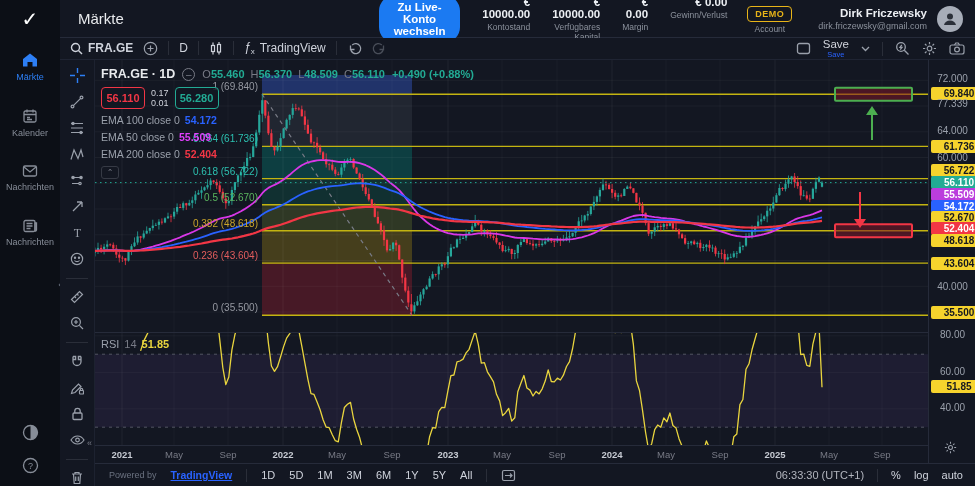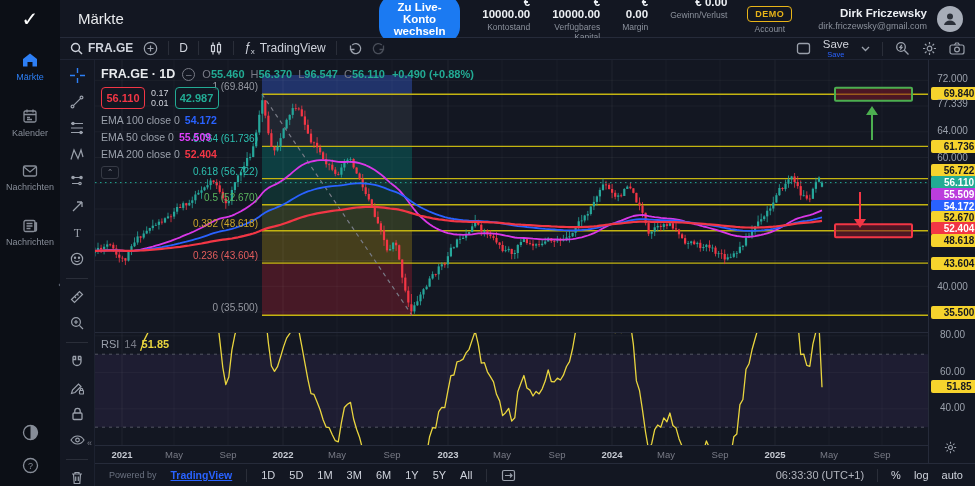--- a/index.html
+++ b/index.html
@@ -958,32 +958,32 @@
       </svg>
     <div class="axis-divider2"></div>
 
     <div class="legend">
       <div class="lg-row1">
         <span class="lg-sym">FRA.GE · 1D</span>
         <span class="minus-ic">–</span>
         <span class="lg-ohlc">
           <span><span class="k">O</span><span class="v">55.460</span></span>
           <span><span class="k">H</span><span class="v">56.370</span></span>
-          <span><span class="k">L</span><span class="v">96.547</span></span>
+          <span><span class="k">L</span><span class="v">48.509</span></span>
           <span><span class="k">C</span><span class="v">56.110</span></span>
         </span>
         <span class="lg-chg">+0.490 (+0.88%)</span>
       </div>
       <div class="bidask">
         <div class="ba-box ba-bid">56.110</div>
         <div class="ba-mid">
           <span>0.17</span>
           <span>0.01</span>
         </div>
-        <div class="ba-box ba-ask">42.987</div>
+        <div class="ba-box ba-ask">56.280</div>
       </div>
       <div class="ema-row">
         <span>EMA 100 close 0</span>
           <span class="ev" id="ema0v" style="color: rgb(41, 98, 255);">54.172</span>
       </div>
       <div class="ema-row">
         <span>EMA 50 close 0</span>
           <span class="ev" id="ema1v" style="color: rgb(224, 64, 251);">55.509</span>
       </div>
       <div class="ema-row">

